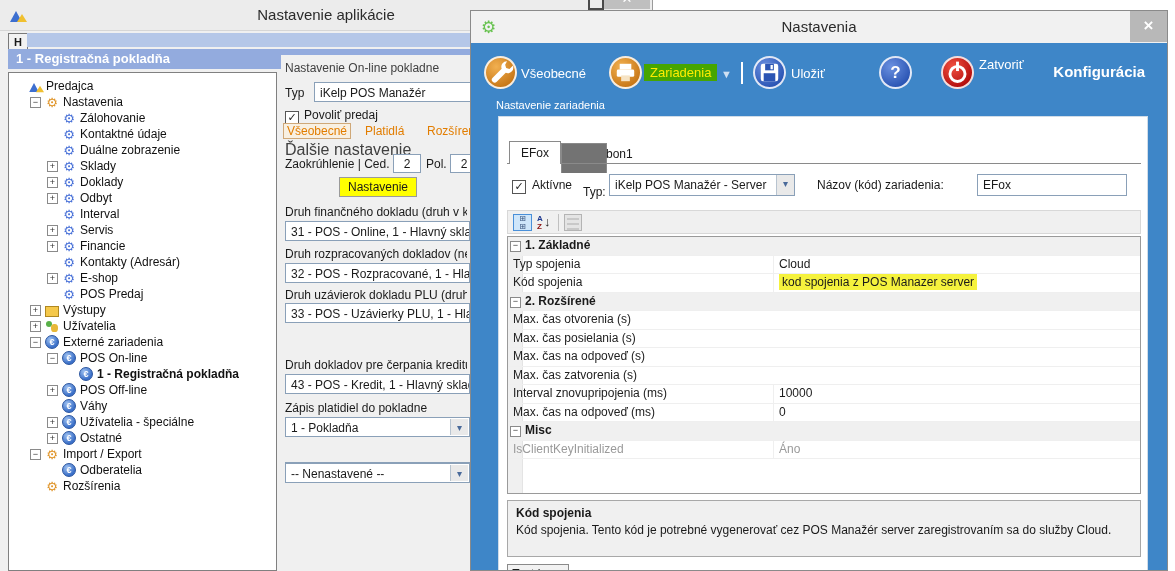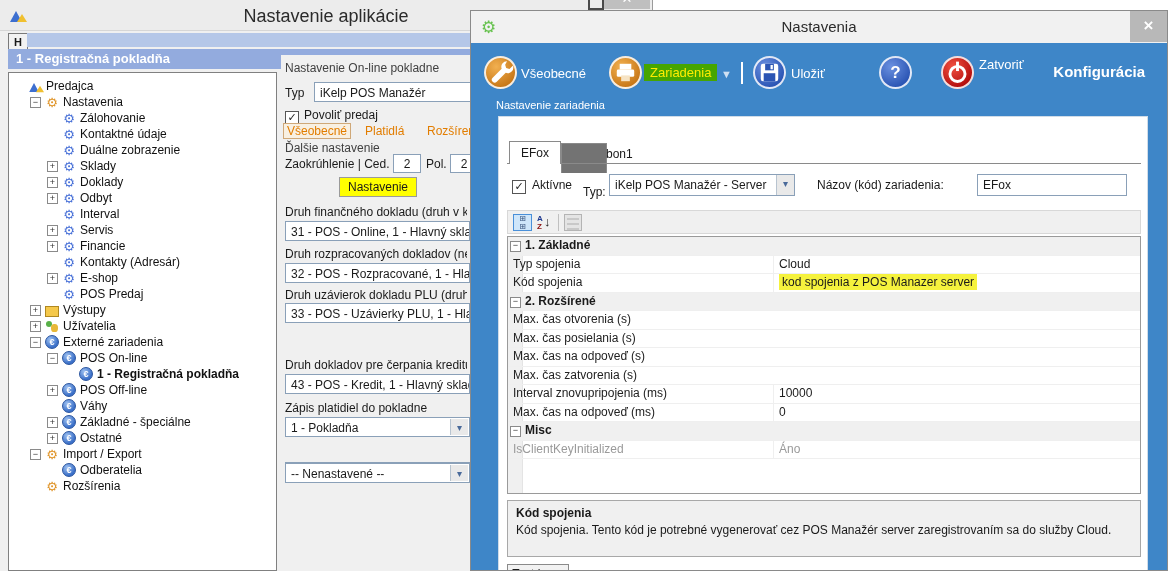--- a/index.html
+++ b/index.html
@@ -4,21 +4,21 @@
 <style>
   html,body{margin:0;padding:0;}
   body{width:1175px;height:571px;position:relative;overflow:hidden;background:#fff;
        font-family:"Liberation Sans","DejaVu Sans",sans-serif;font-size:12px;color:#1a1a1a;}
   .abs{position:absolute;}
   .bold{font-weight:bold;}
 
   
   #bgwin{left:0;top:0;width:652px;height:571px;background:#f0f0f0;border-right:1px solid #9b9b9b;overflow:hidden;}
   #bg-titlebar{left:0;top:0;width:100%;height:30px;background:#ececec;border-bottom:1px solid #d6d6d6;}
-  #bg-title{left:0;top:6px;width:100%;text-align:center;font-size:18px;color:#2b2b2b;}
+  #bg-title{left:0;top:6px;width:100%;text-align:center;font-size:15px;color:#2b2b2b;}
   .logo-ic{width:16px;height:14px;display:inline-block;position:relative;}
   .lg1{position:absolute;left:0;bottom:0;width:0;height:0;border-left:6px solid transparent;border-right:6px solid transparent;border-bottom:11px solid #3d6fd0;}
   .lg2{position:absolute;left:7px;bottom:0;width:0;height:0;border-left:5px solid transparent;border-right:5px solid transparent;border-bottom:8px solid #f0c030;}
   #bg-max{left:588px;top:0;width:12px;height:8px;border:2px solid #4a4a4a;border-top:none;background:#ececec;}
   #bg-close{left:604px;top:0;width:46px;height:9px;background:#bfbfbf;overflow:hidden;text-align:center;}
   #bg-close span{position:relative;top:-9px;color:#fff;font-size:13px;}
   #h-btn{left:8px;top:33px;width:18px;height:16px;background:#f2f2f2;border:1px solid #7a7a7a;text-align:center;font-size:11px;font-weight:bold;line-height:16px;}
   #blue-strip{left:27px;top:33px;width:625px;height:14px;background:#b5c7e8;}
   #bg-header{left:8px;top:49px;width:644px;height:20px;background:#93abde;color:#fff;font-weight:bold;}
   #bg-header-left{left:8px;top:2px;font-size:13px;}
@@ -233,21 +233,21 @@
     <span class="tlabel">POS Off-line</span>
   </div>
       <div class="tree-row" style="padding-left: 38px;">
     <span class="expander hidden-exp"></span>
     <span class="ticon i-euro">€</span>
     <span class="tlabel">Váhy</span>
   </div>
       <div class="tree-row" style="padding-left: 38px;">
     <span class="expander">+</span>
     <span class="ticon i-euro">€</span>
-    <span class="tlabel">Základné - špeciálne</span>
+    <span class="tlabel">Užívatelia - špeciálne</span>
   </div>
       <div class="tree-row" style="padding-left: 38px;">
     <span class="expander">+</span>
     <span class="ticon i-euro">€</span>
     <span class="tlabel">Ostatné</span>
   </div>
       <div class="tree-row" style="padding-left: 21px;">
     <span class="expander">−</span>
     <span class="ticon i-gear-orange">⚙</span>
     <span class="tlabel">Import / Export</span>
@@ -267,21 +267,21 @@
   <div id="midpanel" class="abs">
     <div class="abs purple" style="left:4px;top:6px;">Nastavenie On-line pokladne</div>
     <span class="abs" style="left:4px;top:31px;">Typ</span>
     <div class="abs field" style="left:33px;top:27px;width:157px;">iKelp POS Manažér</div>
     <div class="abs" style="left:4px;top:53px;">
       <span class="cb">✓</span><span>Povoliť predaj</span>
     </div>
     <span class="abs linktab" style="left:2px;top:68px;border:1px solid #cfa878;background:#f8f0e2;padding:0 3px;">Všeobecné</span>
     <span class="abs linktab" style="left:84px;top:69px;">Platidlá</span>
     <span class="abs linktab" style="left:146px;top:69px;">Rozšírené</span>
-    <div class="abs purple" style="left:4px;top:86px;font-size:12px;">Ďalšie nastavenie</div>
+    <div class="abs purple" style="left:4px;top:86px;font-size:16px;">Ďalšie nastavenie</div>
     <span class="abs" style="left:4px;top:102px;">Zaokrúhlenie | Ced.</span>
     <span class="abs mini-input" style="left:112px;top:99px;">2</span>
     <span class="abs" style="left:145px;top:102px;">Pol.</span>
     <span class="abs mini-input" style="left:169px;top:99px;">2</span>
     <div class="abs" style="left:58px;top:122px;background:#ffff00;border:1px solid #9a9a9a;padding:2px 8px;">Nastavenie</div>
 
     <div class="abs" style="left:4px;top:150px;white-space:nowrap;width:182px;overflow:hidden;">Druh finančného dokladu (druh v kto</div>
     <div class="abs field" style="left:4px;top:166px;width:185px;">31 - POS - Online, 1 - Hlavný sklad</div>
     <div class="abs" style="left:4px;top:192px;white-space:nowrap;width:182px;overflow:hidden;">Druh rozpracovaných dokladov (nev</div>
     <div class="abs field" style="left:4px;top:208px;width:185px;">32 - POS - Rozpracované, 1 - Hlavn</div>

